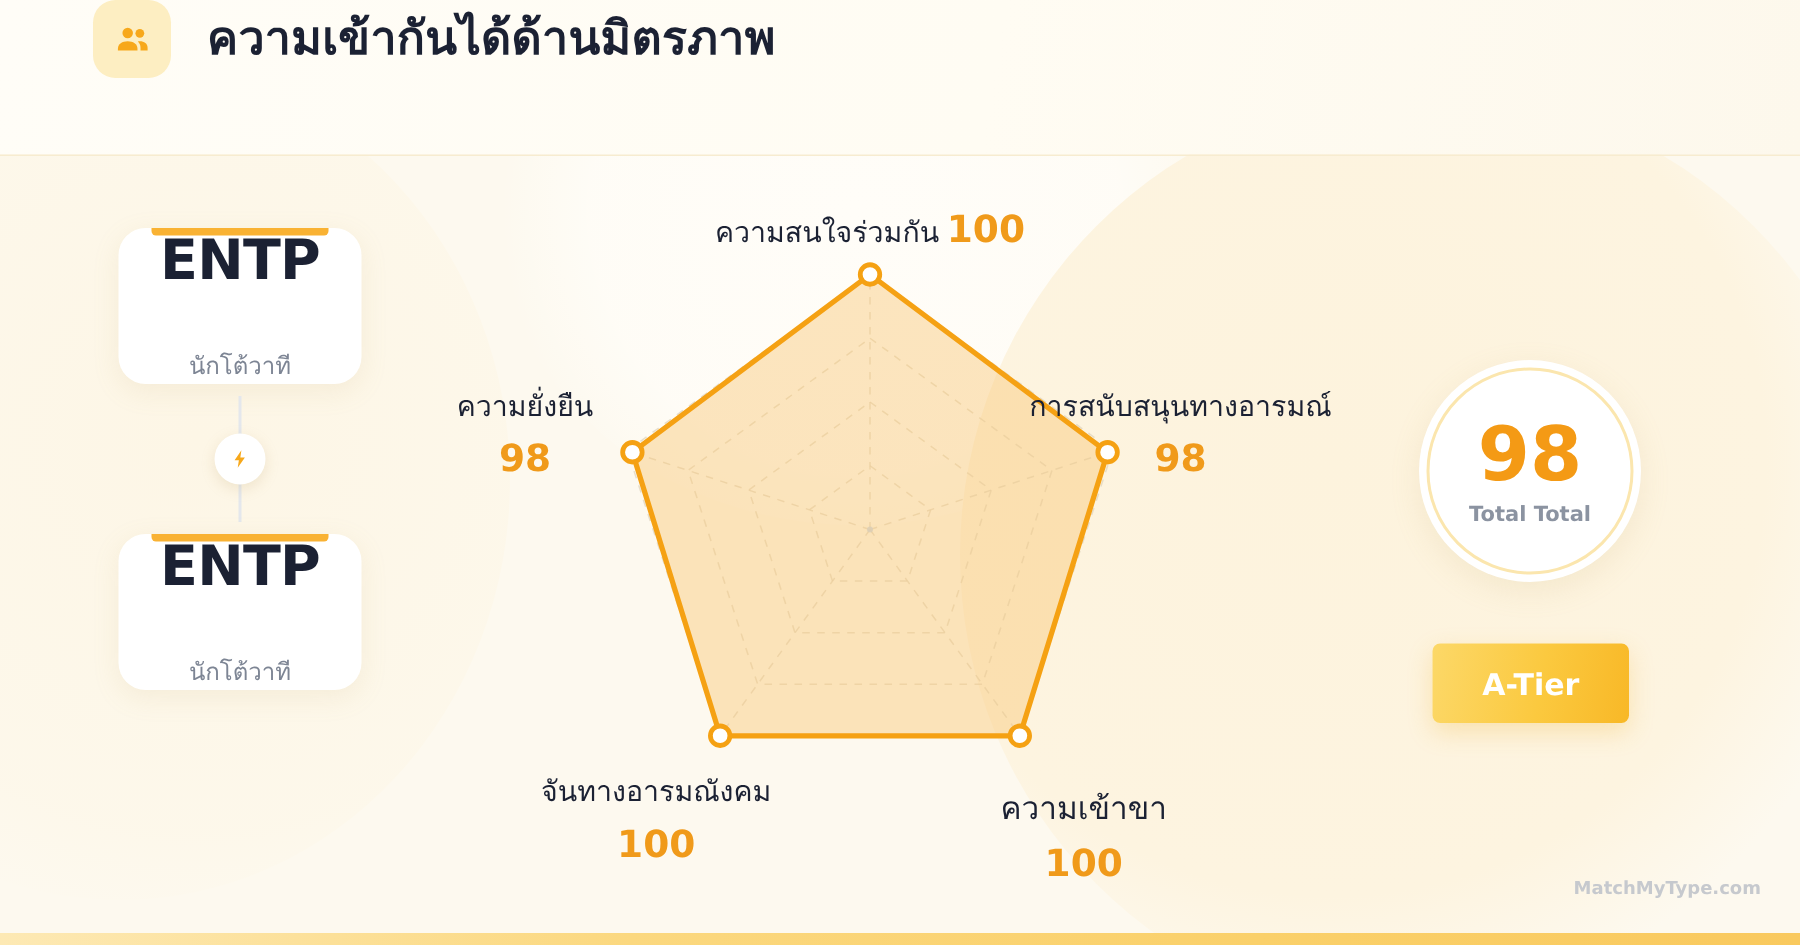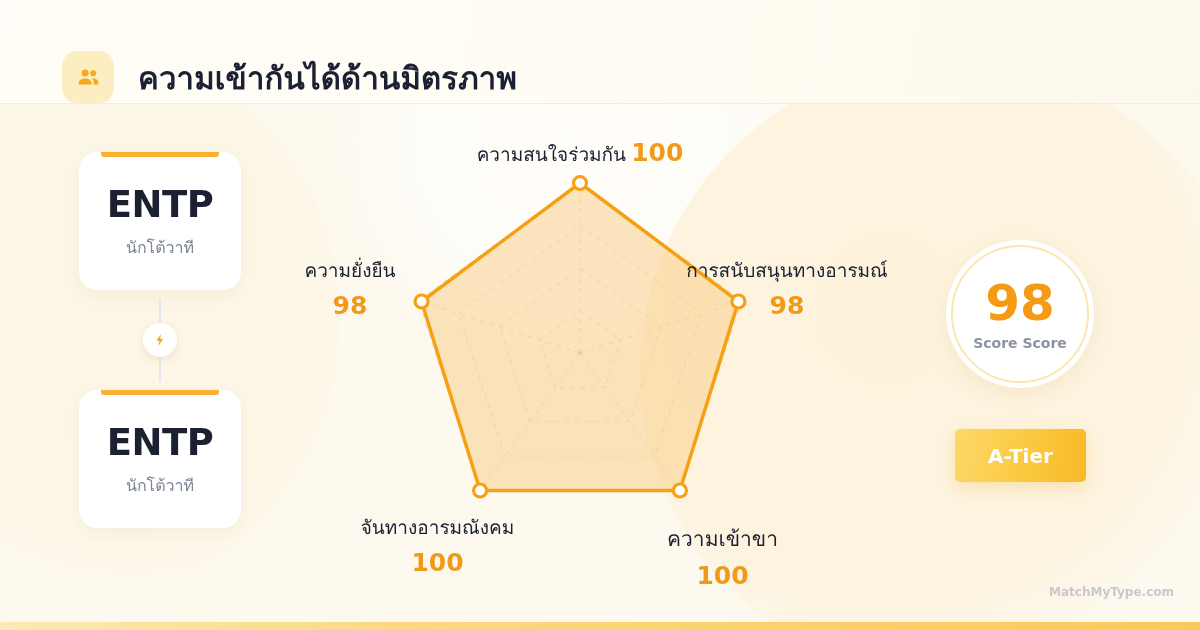--- a/index.html
+++ b/index.html
@@ -26,38 +26,38 @@
     position:absolute; left:330px; top:-70px; width:480px; height:420px;
     border-radius:50%;
     background:radial-gradient(circle at 50% 50%, #fffdf8 0%, rgba(255,253,248,0.8) 55%, rgba(255,253,248,0) 74%);
   }
 
   
   .header{
     position:absolute; left:0; top:0; width:1200px; height:104px;
     background:linear-gradient(100deg,#fffdf7 0%,#fffcf3 55%,#fdf8ec 100%);
     border-bottom:1px solid #f7ecd0;
-    display:flex; align-items:flex-end; z-index:3;
+    display:flex; align-items:flex-start; z-index:3;
   }
   .header-icon{
     width:52px; height:52px; margin-left:62px; border-radius:15px;
     background:#fdeec2; display:flex; align-items:center; justify-content:center;
   }
   .header-title{
     margin-left:24px; font-size:31px; font-weight:bold; color:#1b2133;
     letter-spacing:.2px;
   }
 
   
   .types{ position:absolute; left:79px; top:152px; width:162px; z-index:3; }
   .type-card{
-    width:162px; height:138px; background:#ffffff; border-radius:18px;
+    width:162px; height:104px; background:#ffffff; border-radius:18px;
     box-shadow:0 5px 18px rgba(196,170,110,.13);
     position:relative; display:flex; flex-direction:column;
-    align-items:center; justify-content:center; overflow:hidden;
+    align-items:center; justify-content:space-between; overflow:hidden;
   }
   .type-card .accent{
     position:absolute; top:0; left:22px; right:22px; height:5px;
     background:#f9b233; border-radius:0 0 3px 3px;
   }
   .type-code{ font-size:37px; font-weight:bold; color:#1b2133; letter-spacing:-.5px; }
   .type-nick{ margin-top:9px; font-size:16px; color:#7d8594; }
 
   .connector{ height:100px; position:relative; display:flex; align-items:center; justify-content:center; }
   .connector .line{
@@ -211,21 +211,21 @@
   <span class="axis-val">100</span>
 </div>
 
 <div class="axis-label lbl-left">
   <span class="axis-name">ความยั่งยืน</span>
   <span class="axis-val">98</span>
 </div>
 
 <div class="score-circle">
   <div class="score-value">98</div>
-  <div class="score-label">Score Score</div>
+  <div class="score-label">Total Total</div>
 </div>
 
 <div class="tier-badge">
   <span class="tier-text">A-Tier</span>
 </div>
 
 <div class="watermark">MatchMyType.com</div>
 <div class="bottom-bar"></div>
 
 </body></html>

